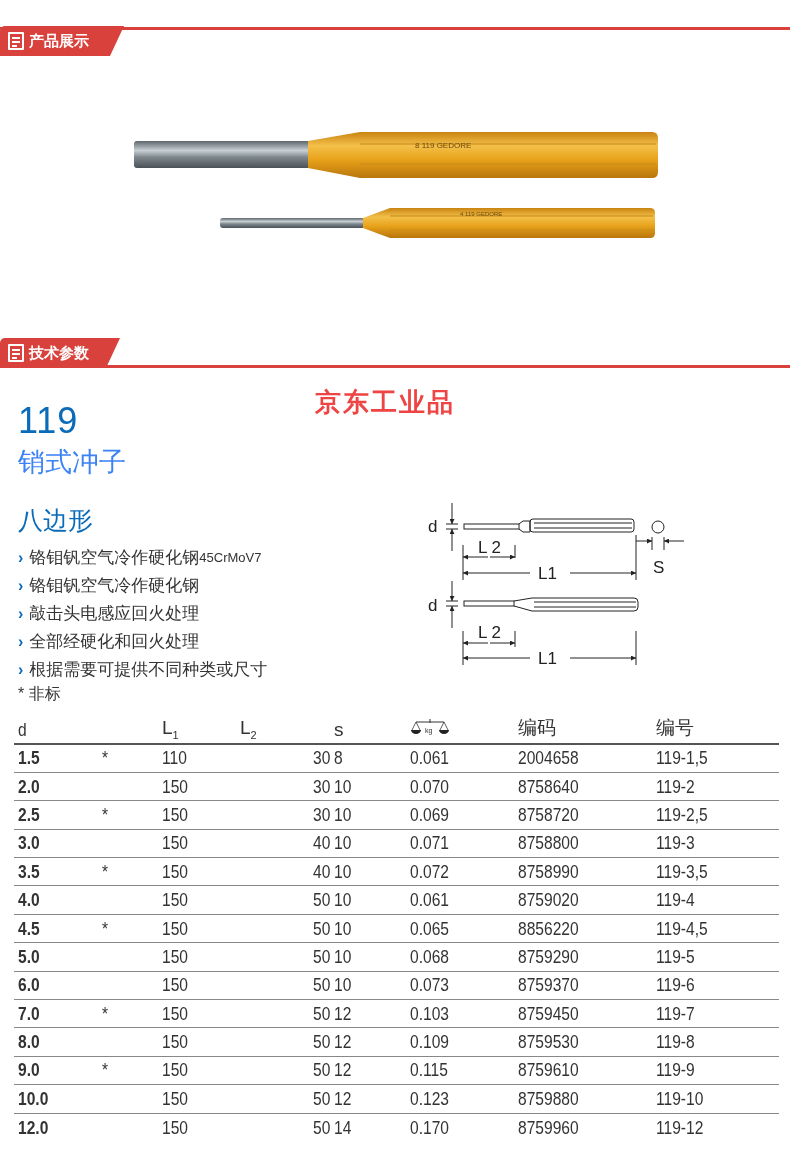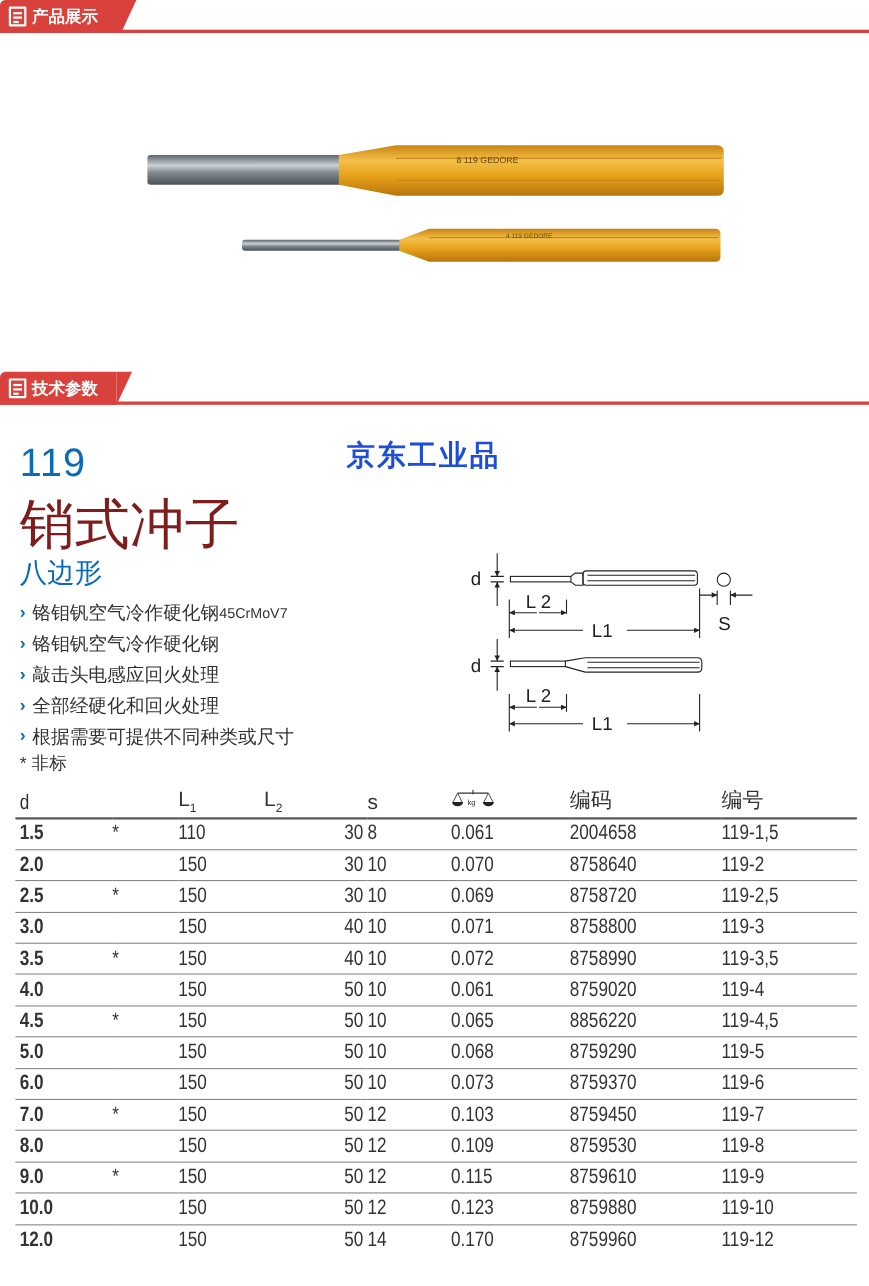--- a/index.html
+++ b/index.html
@@ -5,44 +5,44 @@
   * { box-sizing: border-box; margin: 0; padding: 0; }
   body { width: 790px; height: 1169px; background: #fff; font-family: "Liberation Sans", "DejaVu Sans", sans-serif; position: relative; overflow: hidden; color: #222; }
   .section-header { position: absolute; left: 0; width: 790px; height: 32px; }
   .section-header .line { position: absolute; left: 0; right: 0; bottom: 2px; height: 3px; background: #d9413d; }
   .section-header .tab { position: absolute; left: 0; top: 0; height: 30px; background: #d9413d; border-top-left-radius: 5px; display: flex; align-items: center; padding-left: 8px; color: #fff; font-weight: bold; font-size: 15px; }
   .section-header .tab:after { content: ""; position: absolute; right: -14px; top: 0; border-left: 14px solid #d9413d; border-top: 0; border-bottom: 30px solid transparent; }
   .section-header .doc-icon { width: 16px; height: 18px; border: 2px solid #fff; margin-right: 5px; position: relative; border-radius: 1px; }
   .section-header .doc-icon i { position: absolute; left: 2px; height: 2px; background: #fff; }
   .product-image { position: absolute; left: 120px; top: 120px; width: 550px; height: 130px; }
   .title-number { position: absolute; left: 18px; top: 400px; font-size: 36px; color: #0a6bb8; font-weight: normal; letter-spacing: 1px; }
-  .title-name { position: absolute; left: 18px; top: 444px; font-size: 50px; color: #7f1d1d; }
+  .title-name { position: absolute; left: 18px; top: 444px; font-size: 27px; color: #3b82f6; }
   .title-sub { position: absolute; left: 18px; top: 504px; font-size: 25px; color: #0a6bb8; text-align: center; }
-  .watermark { position: absolute; left: 315px; top: 385px; font-size: 26px; color: #1d4ed8; font-weight: bold; letter-spacing: 2px; margin-top: 12px; }
+  .watermark { position: absolute; left: 315px; top: 385px; font-size: 26px; color: #ef4444; font-weight: bold; letter-spacing: 2px; }
   .features { position: absolute; left: 18px; top: 544px; list-style: none; }
   .features li { font-size: 17px; height: 28px; line-height: 28px; color: #333; display: flex; align-items: center; }
   .features li .chev { color: #0a6bb8; font-weight: bold; margin-right: 6px; font-size: 16px; }
   .features li .small { font-size: 13px; }
   .footnote { position: absolute; left: 18px; top: 684px; font-size: 16px; color: #333; }
   .diagram { position: absolute; left: 410px; top: 495px; width: 300px; height: 180px; }
   table.specs { position: absolute; left: 14px; top: 712px; width: 765px; border-collapse: collapse; font-family: "Liberation Sans Narrow", "Liberation Sans", sans-serif; }
   table.specs th { font-weight: normal; text-align: left; font-size: 19px; color: #333; height: 32px; vertical-align: bottom; padding-bottom: 2px; border-bottom: 2px solid #555; }
   table.specs td { font-size: 19px; color: #333; height: 28.4px; border-bottom: 1px solid #888; transform-origin: left; }
   table.specs tr:last-child td { border-bottom: none; }
   table.specs td.d { font-weight: bold; }
   .c0 { width: 88px; padding-left: 4px; } .c1 { width: 60px; } .c2 { width: 78px; } .c3 { width: 94px; text-align: right; } .c4 { width: 76px; } .c5 { width: 108px; } .c6 { width: 138px; } .c7 { width: 123px; }
   sub { font-size: 11px; }
   .narrow { display: inline-block; transform: scaleX(0.82); transform-origin: left; }
 </style>
 </head>
 <body>
 
 <div class="section-header" style="top:0;">
   <div class="line"></div>
-  <div class="tab" style="width:110px;">
+  <div class="tab" style="width:110px;margin-top:26px;">
     <span class="doc-icon">
         <i style="top:3px;width:8px;"></i>
         <i style="top:7px;width:8px;"></i>
         <i style="top:11px;width:5px;"></i>
       </span>
     <span>产品展示</span>
   </div>
 </div>
 
 <svg class="product-image" viewBox="0 0 550 130">

